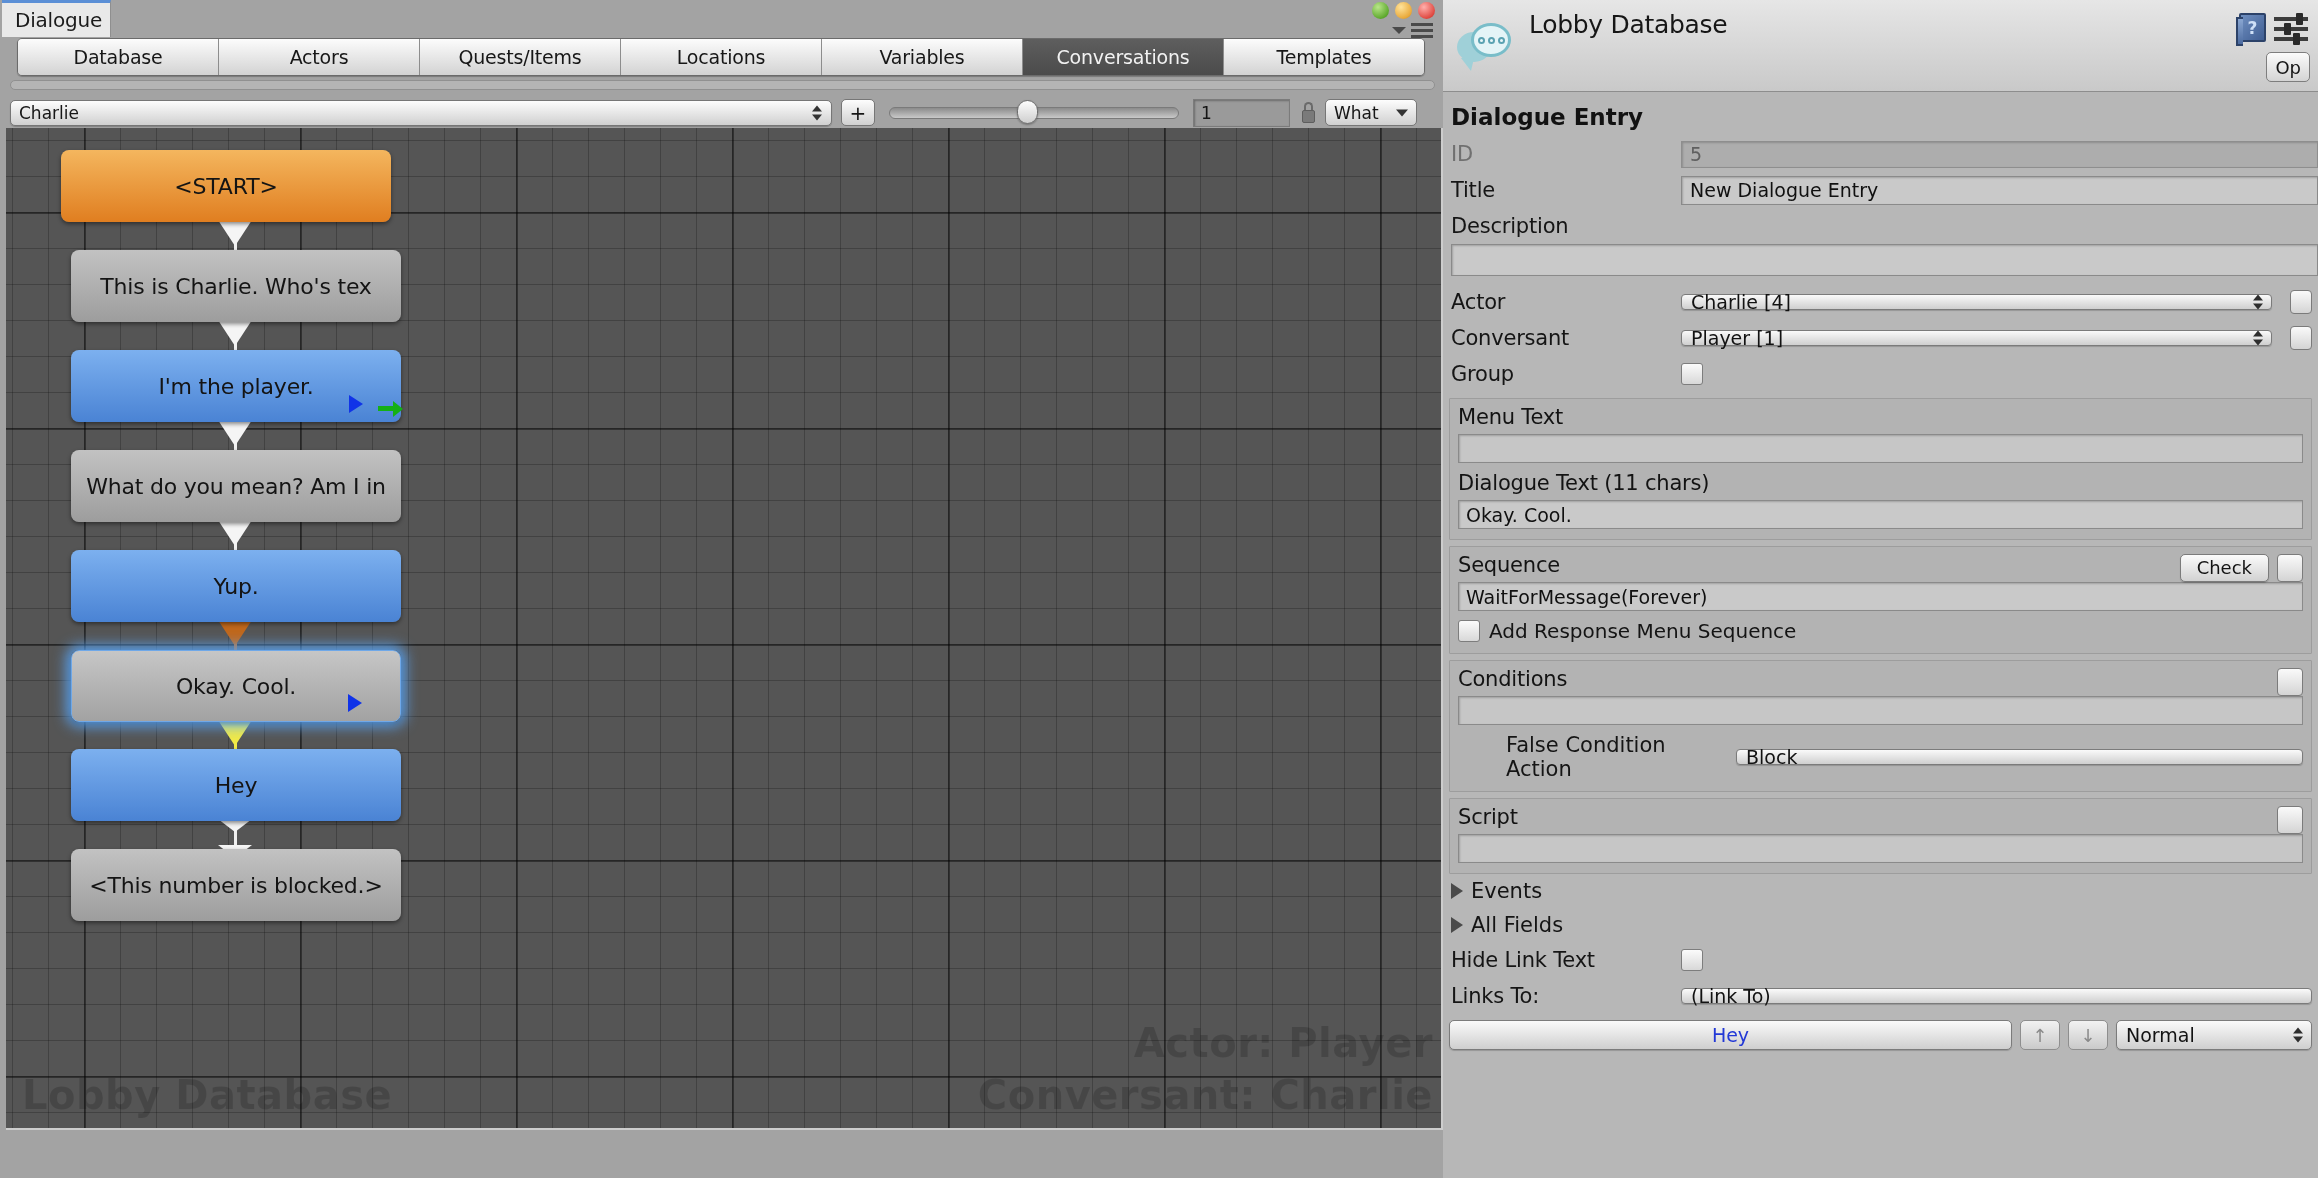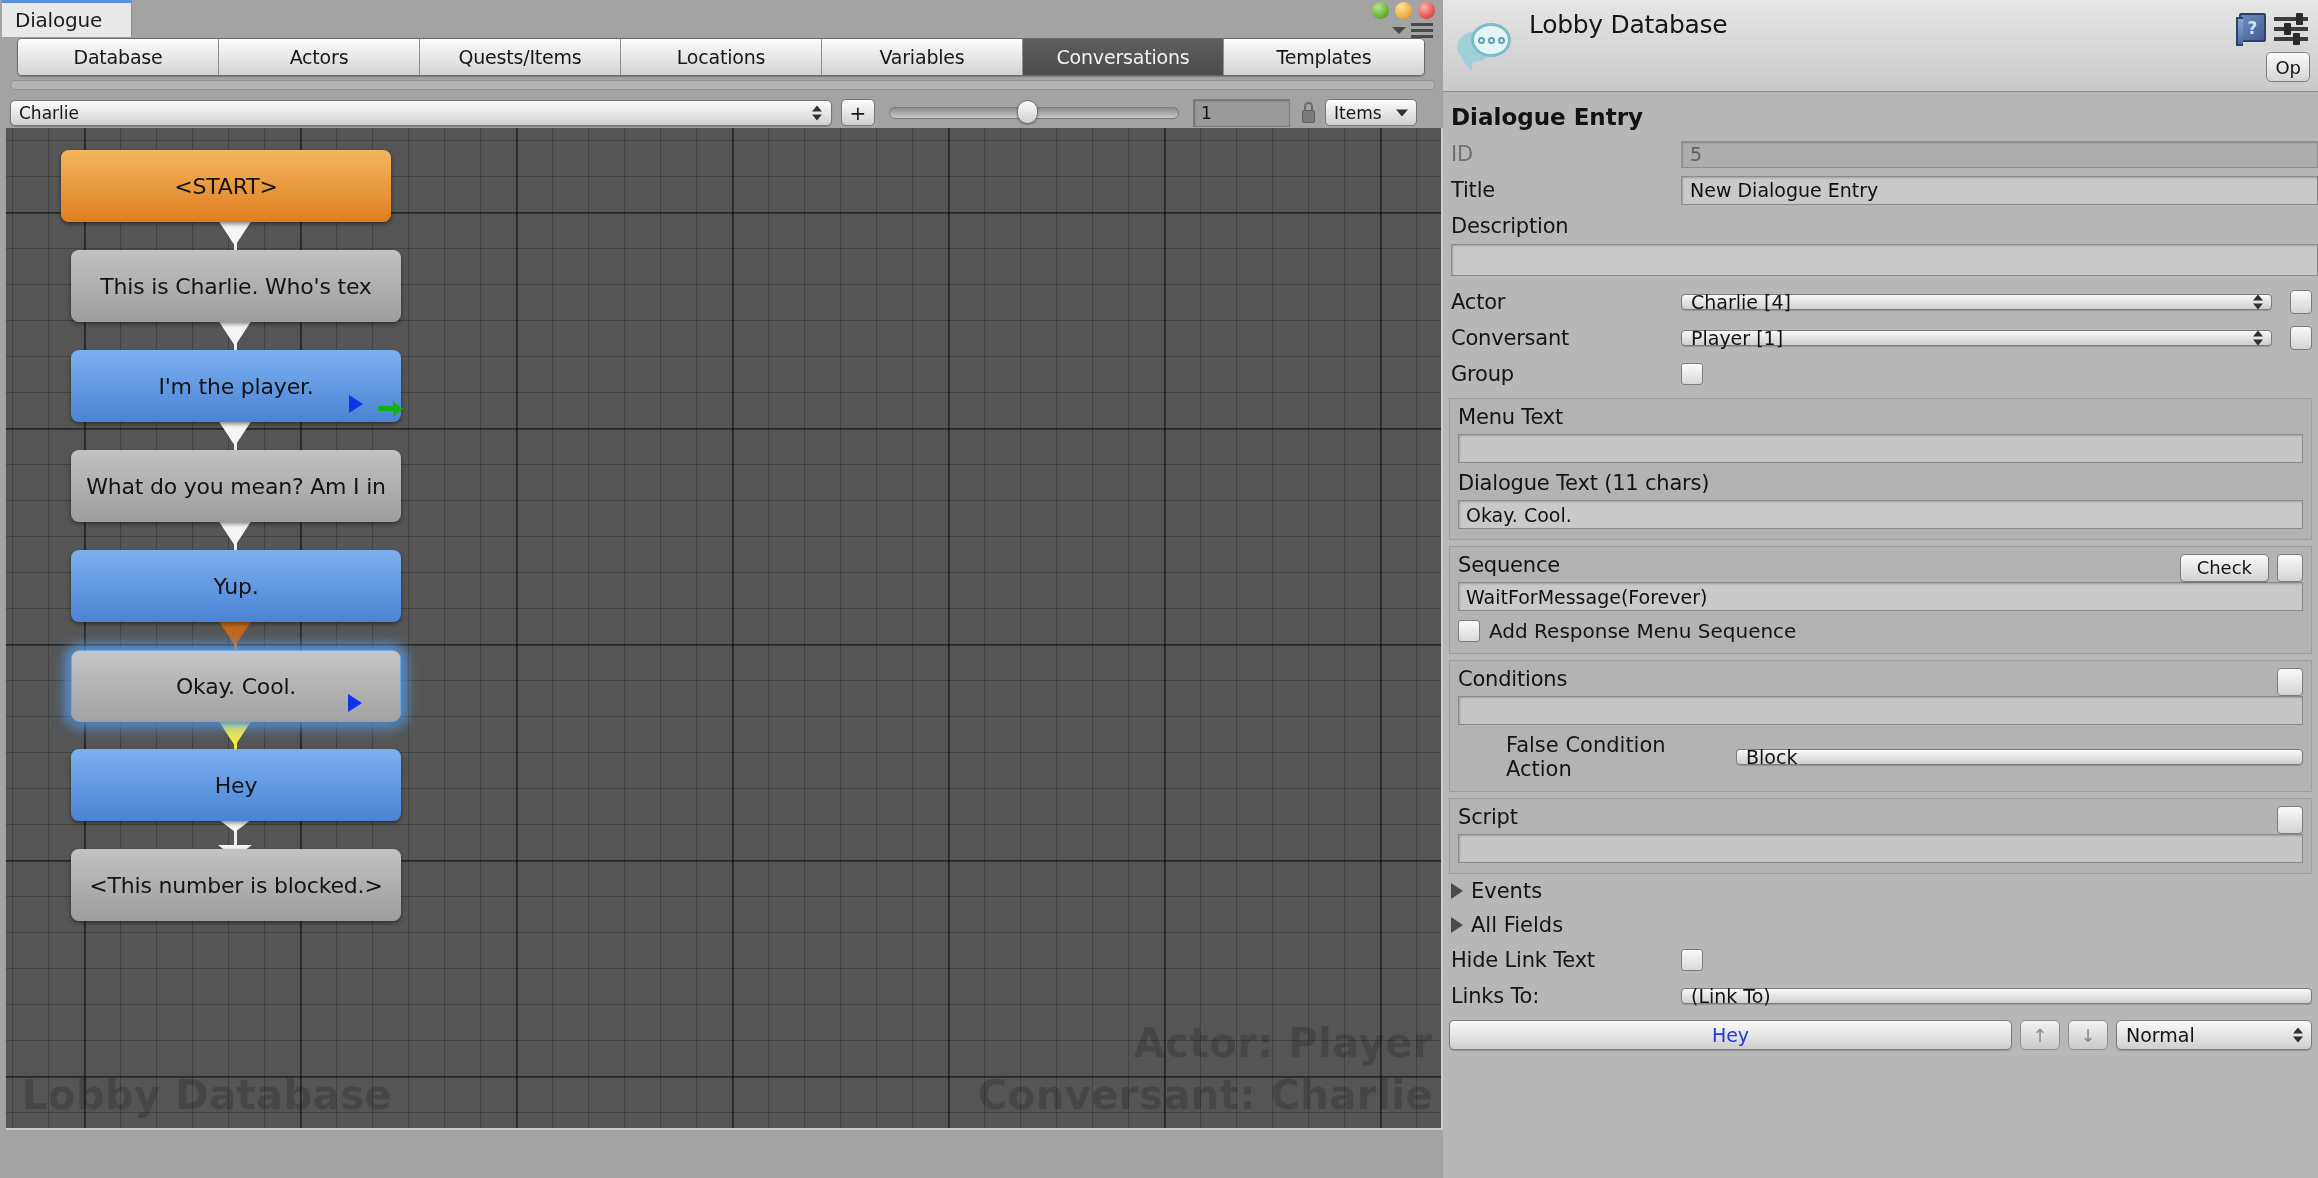--- a/index.html
+++ b/index.html
@@ -20,21 +20,21 @@
     background: #a3a3a3;
   }
 
   
   .win-tabstrip {
     position: absolute; left: 0; top: 0; width: 1443px; height: 37px;
     background: #a3a3a3;
   }
   .win-tab {
     position: absolute; left: 2px; top: 0;
-    width: 130px; height: 37px;
+    width: 109px; height: 37px;
     background: #e9e9e9;
     border-top: 3px solid #5b8fd6;
     border-right: 1px solid #8f8f8f;
     display: flex; align-items: center;
     padding-left: 13px;
     font-size: 20px; color: #1b1b1b;
     letter-spacing: -0.2px;
   }
   .win-controls {
     position: absolute; right: 8px; top: 2px;
@@ -461,21 +461,21 @@
     <div class="slider-wrap">
       <div class="slider-track"></div>
       <div class="slider-knob"></div>
     </div>
     <div class="zoom-field">1</div>
     <div class="lock-icon">
       <span class="shackle"></span>
         <span class="body"></span>
     </div>
     <div class="menu-btn">
-      <span>Items</span>
+      <span>What</span>
       <span class="caret"></span>
     </div>
   </div>
 
   <div id="canvas">
 
     <div class="link-line" style="left:228px; top:94px;  height:32px;"></div>
     <div class="link-arrow white" style="left:212px; top:92px;"></div>
 
     <div class="link-line" style="left:228px; top:194px; height:32px;"></div>

